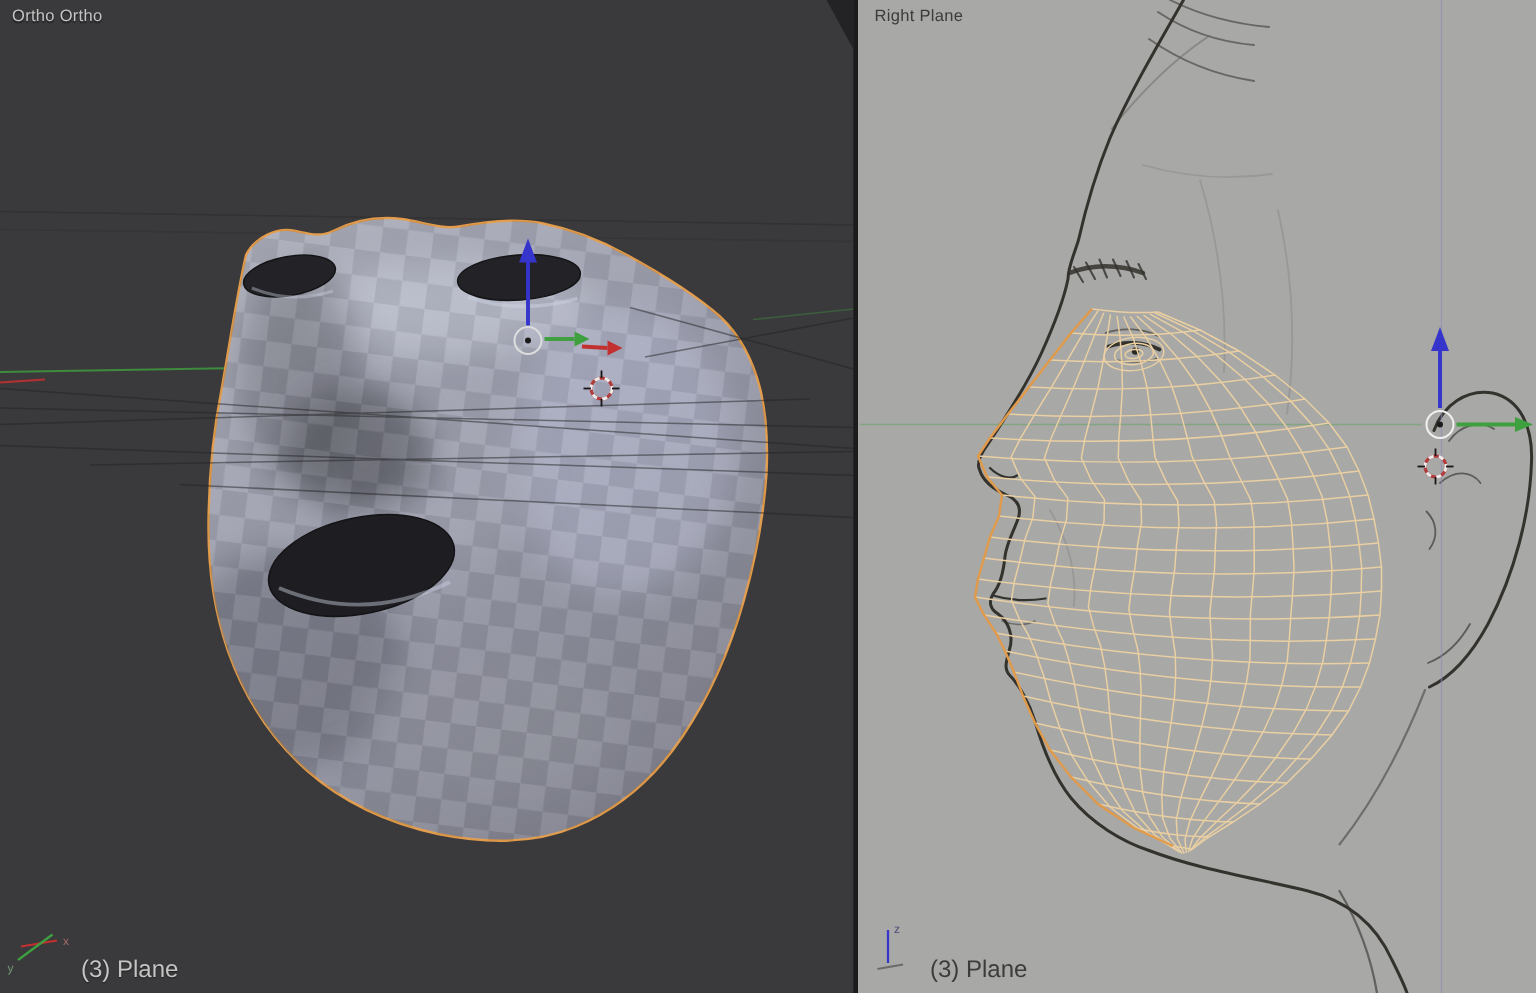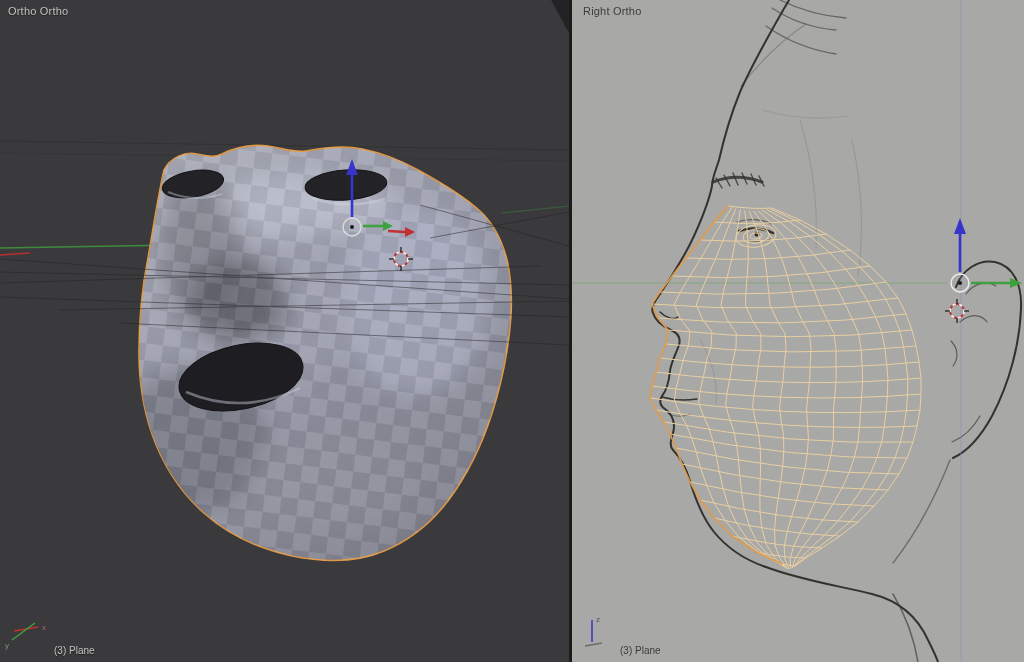--- a/index.html
+++ b/index.html
@@ -7,21 +7,21 @@
        font-family:"Liberation Sans",sans-serif;background:#2a2a2a;}
   .viewport{position:absolute;top:0;height:662px;overflow:hidden;}
   .viewport-left{left:0;width:569px;background:var(--left-bg,#3a3a3c);}
   .viewport-right{left:572px;width:452px;background:var(--right-bg,#a8a8a6);}
   .divider{position:absolute;top:0;left:569px;width:3px;height:662px;
            background:#1b1b1b;cursor:col-resize;}
   .vp-svg{position:absolute;top:0;left:0;display:block;}
   .vp-label{position:absolute;top:5px;font-size:11px;letter-spacing:.2px;}
   .vp-label.dark-bg{left:8px;color:#c4c4c4;text-shadow:0 1px 1px rgba(0,0,0,.5);}
   .vp-label.light-bg{left:11px;color:#3c3c3a;}
-  .vp-status{position:absolute;bottom:6px;font-size:10px;}
+  .vp-status{position:absolute;bottom:6px;font-size:16px;}
   .vp-status.dark-bg{left:54px;color:#c4c4c4;text-shadow:0 1px 1px rgba(0,0,0,.5);}
   .vp-status.light-bg{left:48px;color:#3c3c3a;}
   #wire path{stroke:var(--wireframe,#e9cfa2);fill:none;stroke-width:1;}
   #wire path.front-edge{stroke:var(--selection,#e09a4a);stroke-width:1.6;}
   #eye-rings ellipse{stroke:var(--wireframe,#e9cfa2);fill:none;stroke-width:1;}
   .sketch path{stroke:#34322d;fill:none;stroke-linecap:round;stroke-linejoin:round;}
 </style>
 </head>
 <body>
 
@@ -283,17 +283,17 @@
         </g>
       </g>
 
       <g font-size="8" font-family="Liberation Sans,sans-serif">
         <line x1="592" y1="642" x2="592" y2="620" style="stroke:var(--axis-z,#3535cc)" stroke-width="1.5"></line>
         <line x1="585" y1="646" x2="602" y2="643" stroke="#6a6a68" stroke-width="1.3"></line>
         <text x="596" y="622" fill="#4a4a78">z</text>
       </g>
     </svg>
 
-    <div class="vp-label light-bg">Right Ortho</div>
+    <div class="vp-label light-bg">Right Plane</div>
     <div class="vp-status light-bg">(3) Plane</div>
   </div>
 
 </div>
 
 </body></html>

